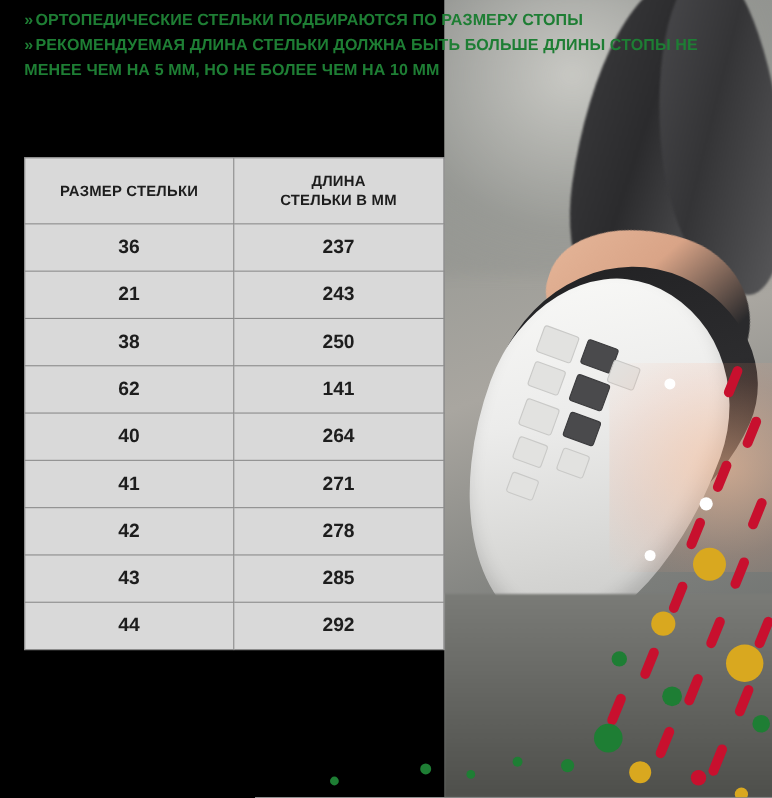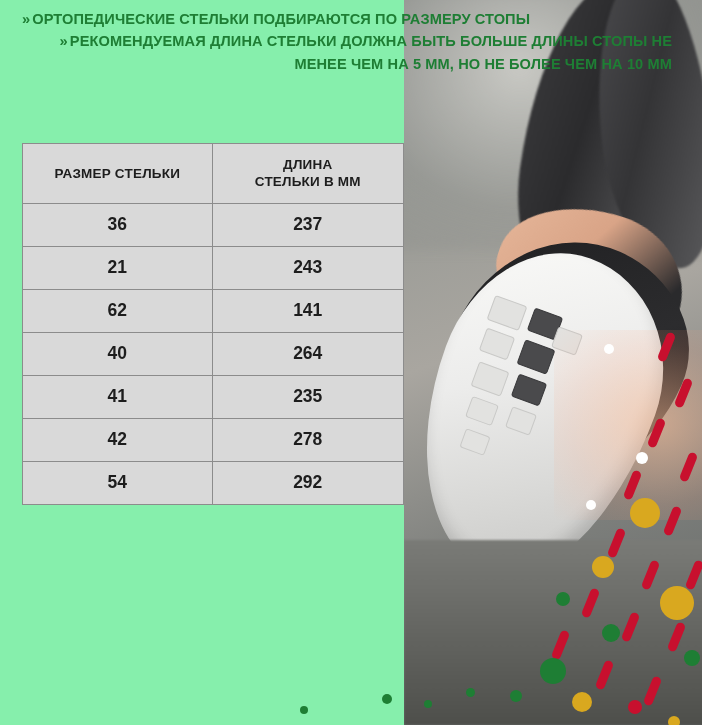--- a/index.html
+++ b/index.html
@@ -10,21 +10,21 @@
     height: 725px;
     overflow: hidden;
     background: #ffffff;
     font-family: "Liberation Sans", sans-serif;
   }
 
   #page {
     position: relative;
     width: 702px;
     height: 725px;
-    background: #86efac;
+    background: #000000;
     overflow: hidden;
   }
 
   
   .photo {
     position: absolute;
     left: 404px;
     top: 0;
     width: 298px;
     height: 725px;
@@ -120,21 +120,21 @@
   }
   .hl-line {
     color: #1e7e34;
     font-weight: bold;
     font-size: 14.6px;
     line-height: 22.4px;
     letter-spacing: .1px;
     white-space: nowrap;
   }
   .hl-line .guill { color: #1e7e34; margin-right: 2px; }
-  .hl-wrap { white-space: normal; width: 650px; text-align: right; }
+  .hl-wrap { white-space: normal; width: 650px; }
 
   
   .table-wrap {
     position: absolute;
     left: 22px;
     top: 143px;
     width: 382px;
   }
   table {
     border-collapse: collapse;
@@ -251,36 +251,44 @@
       <tbody>
         <tr>
             <td>36</td>
             <td>237</td>
           </tr>
         <tr>
             <td>21</td>
             <td>243</td>
           </tr>
         <tr>
+            <td>38</td>
+            <td>250</td>
+          </tr>
+        <tr>
             <td>62</td>
             <td>141</td>
           </tr>
         <tr>
             <td>40</td>
             <td>264</td>
           </tr>
         <tr>
             <td>41</td>
-            <td>235</td>
+            <td>271</td>
           </tr>
         <tr>
             <td>42</td>
             <td>278</td>
           </tr>
         <tr>
-            <td>54</td>
+            <td>43</td>
+            <td>285</td>
+          </tr>
+        <tr>
+            <td>44</td>
             <td>292</td>
           </tr>
       </tbody>
     </table>
   </div>
 
 </div>
 
 </body></html>

